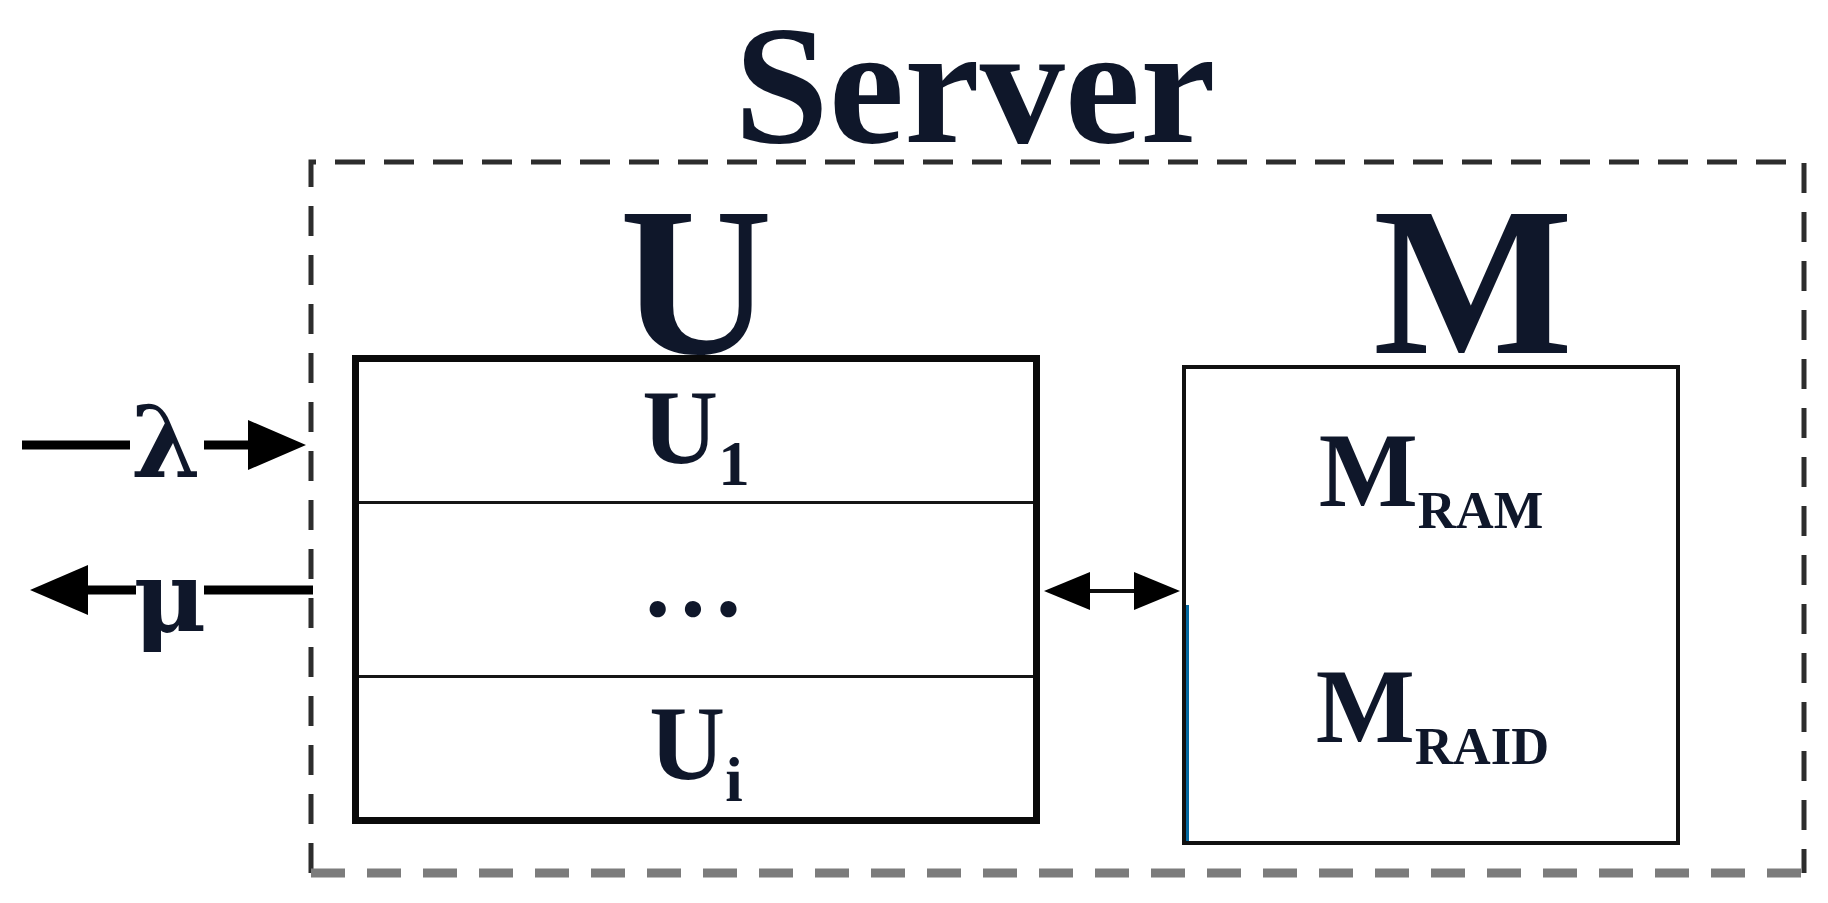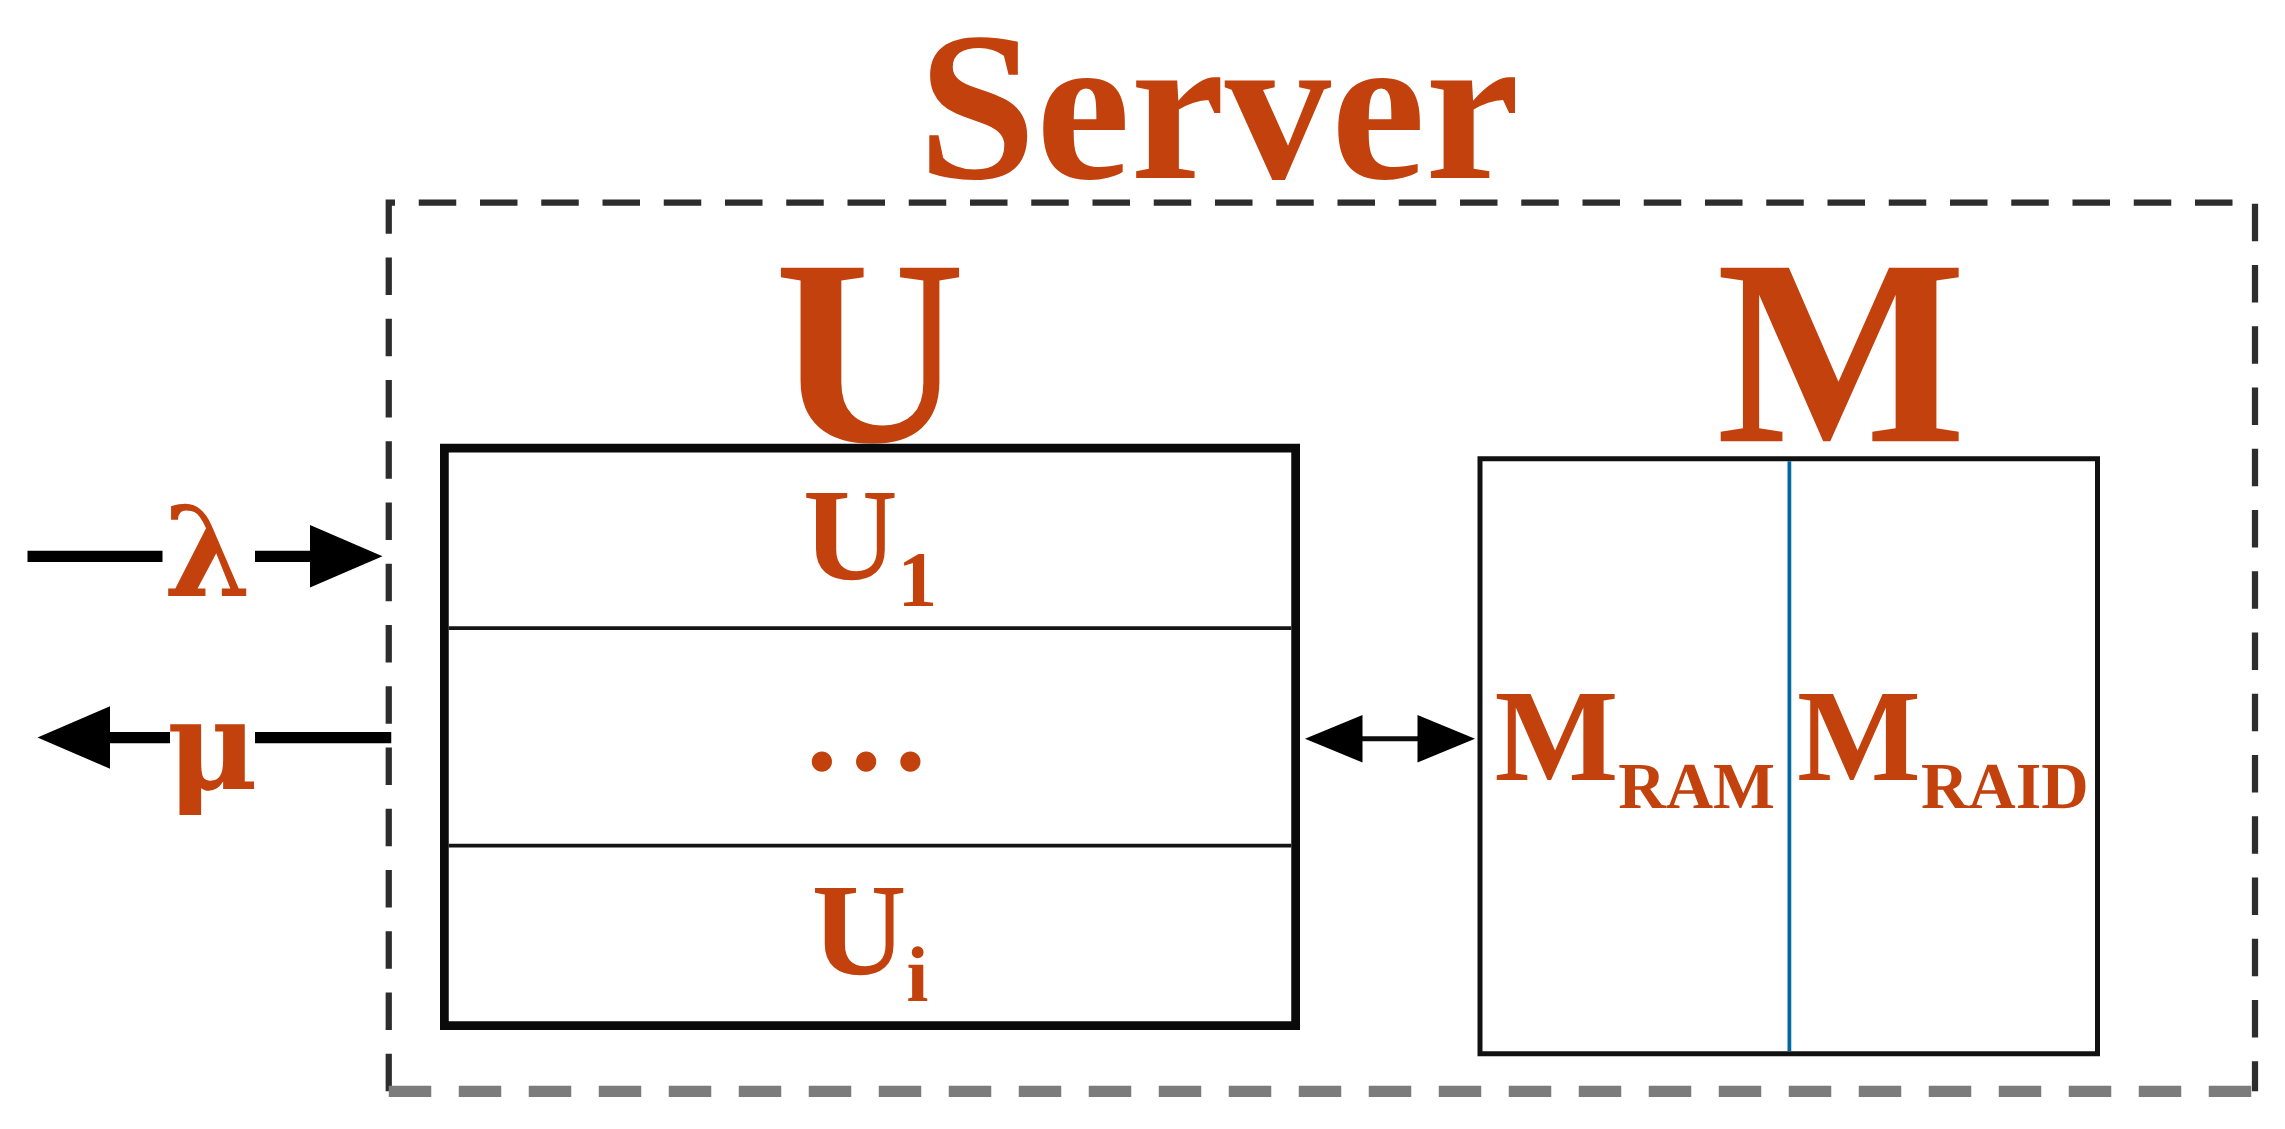--- a/index.html
+++ b/index.html
@@ -2,21 +2,21 @@
 <html><head>
 <meta charset="utf-8">
 <style>
   html, body { margin: 0; padding: 0; background: #ffffff; }
   .canvas {
     position: relative;
     width: 1828px;
     height: 903px;
     background: #ffffff;
     overflow: hidden;
-    color: #c2410c;
+    color: #0f172a;
     font-family: "Liberation Serif", "DejaVu Serif", serif;
   }
   .overlay {
     position: absolute;
     left: 0; top: 0;
     width: 1828px; height: 903px;
   }
   .dash-main  { fill: none; stroke: #2d2d2d; stroke-width: 5; stroke-dasharray: 30 19; }
   .dash-bottom{ fill: none; stroke: #7c7c7c; stroke-width: 9; stroke-dasharray: 34 22; }
   .thick { stroke: #000000; stroke-width: 9; fill: none; }
@@ -85,21 +85,21 @@
   }
 
   .m-box {
     position: absolute;
     left: 1182px; top: 365px;
     width: 498px; height: 480px;
     box-sizing: border-box;
     border: 4px solid #111111;
     background: #ffffff;
     display: flex;
-    flex-direction: row;
+    flex-direction: column;
   }
   .m-cell {
     flex: 1 1 0;
     display: flex;
     align-items: center;
     justify-content: center;
     padding-bottom: 34px;
     box-sizing: border-box;
   }
   .m-cell.right { border-left: 3px solid #0369a1; }

